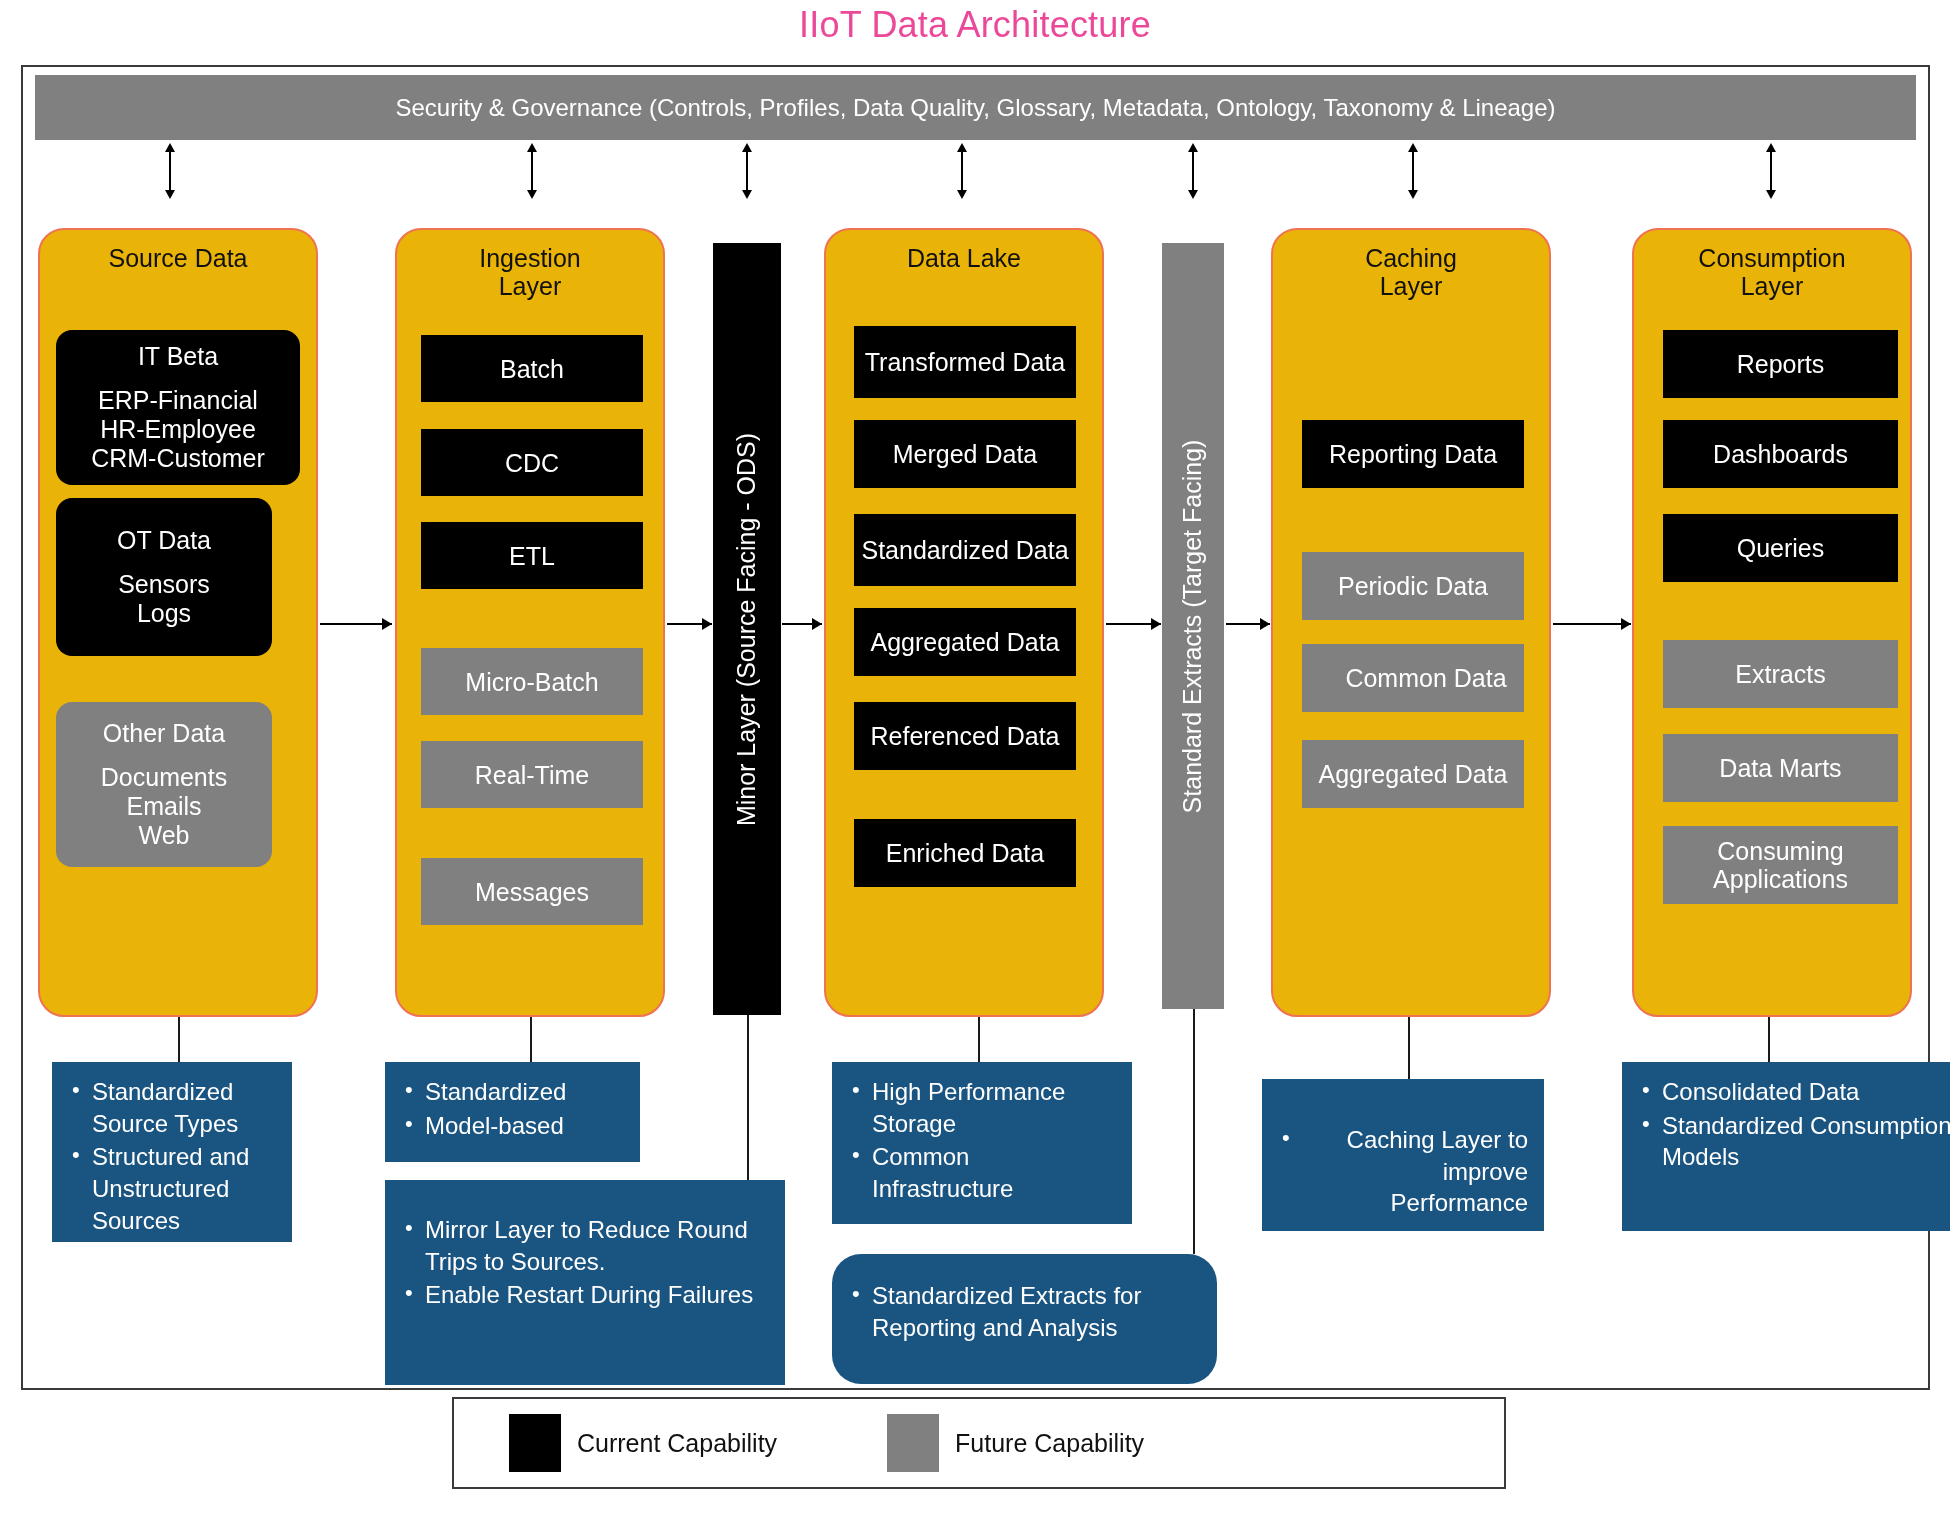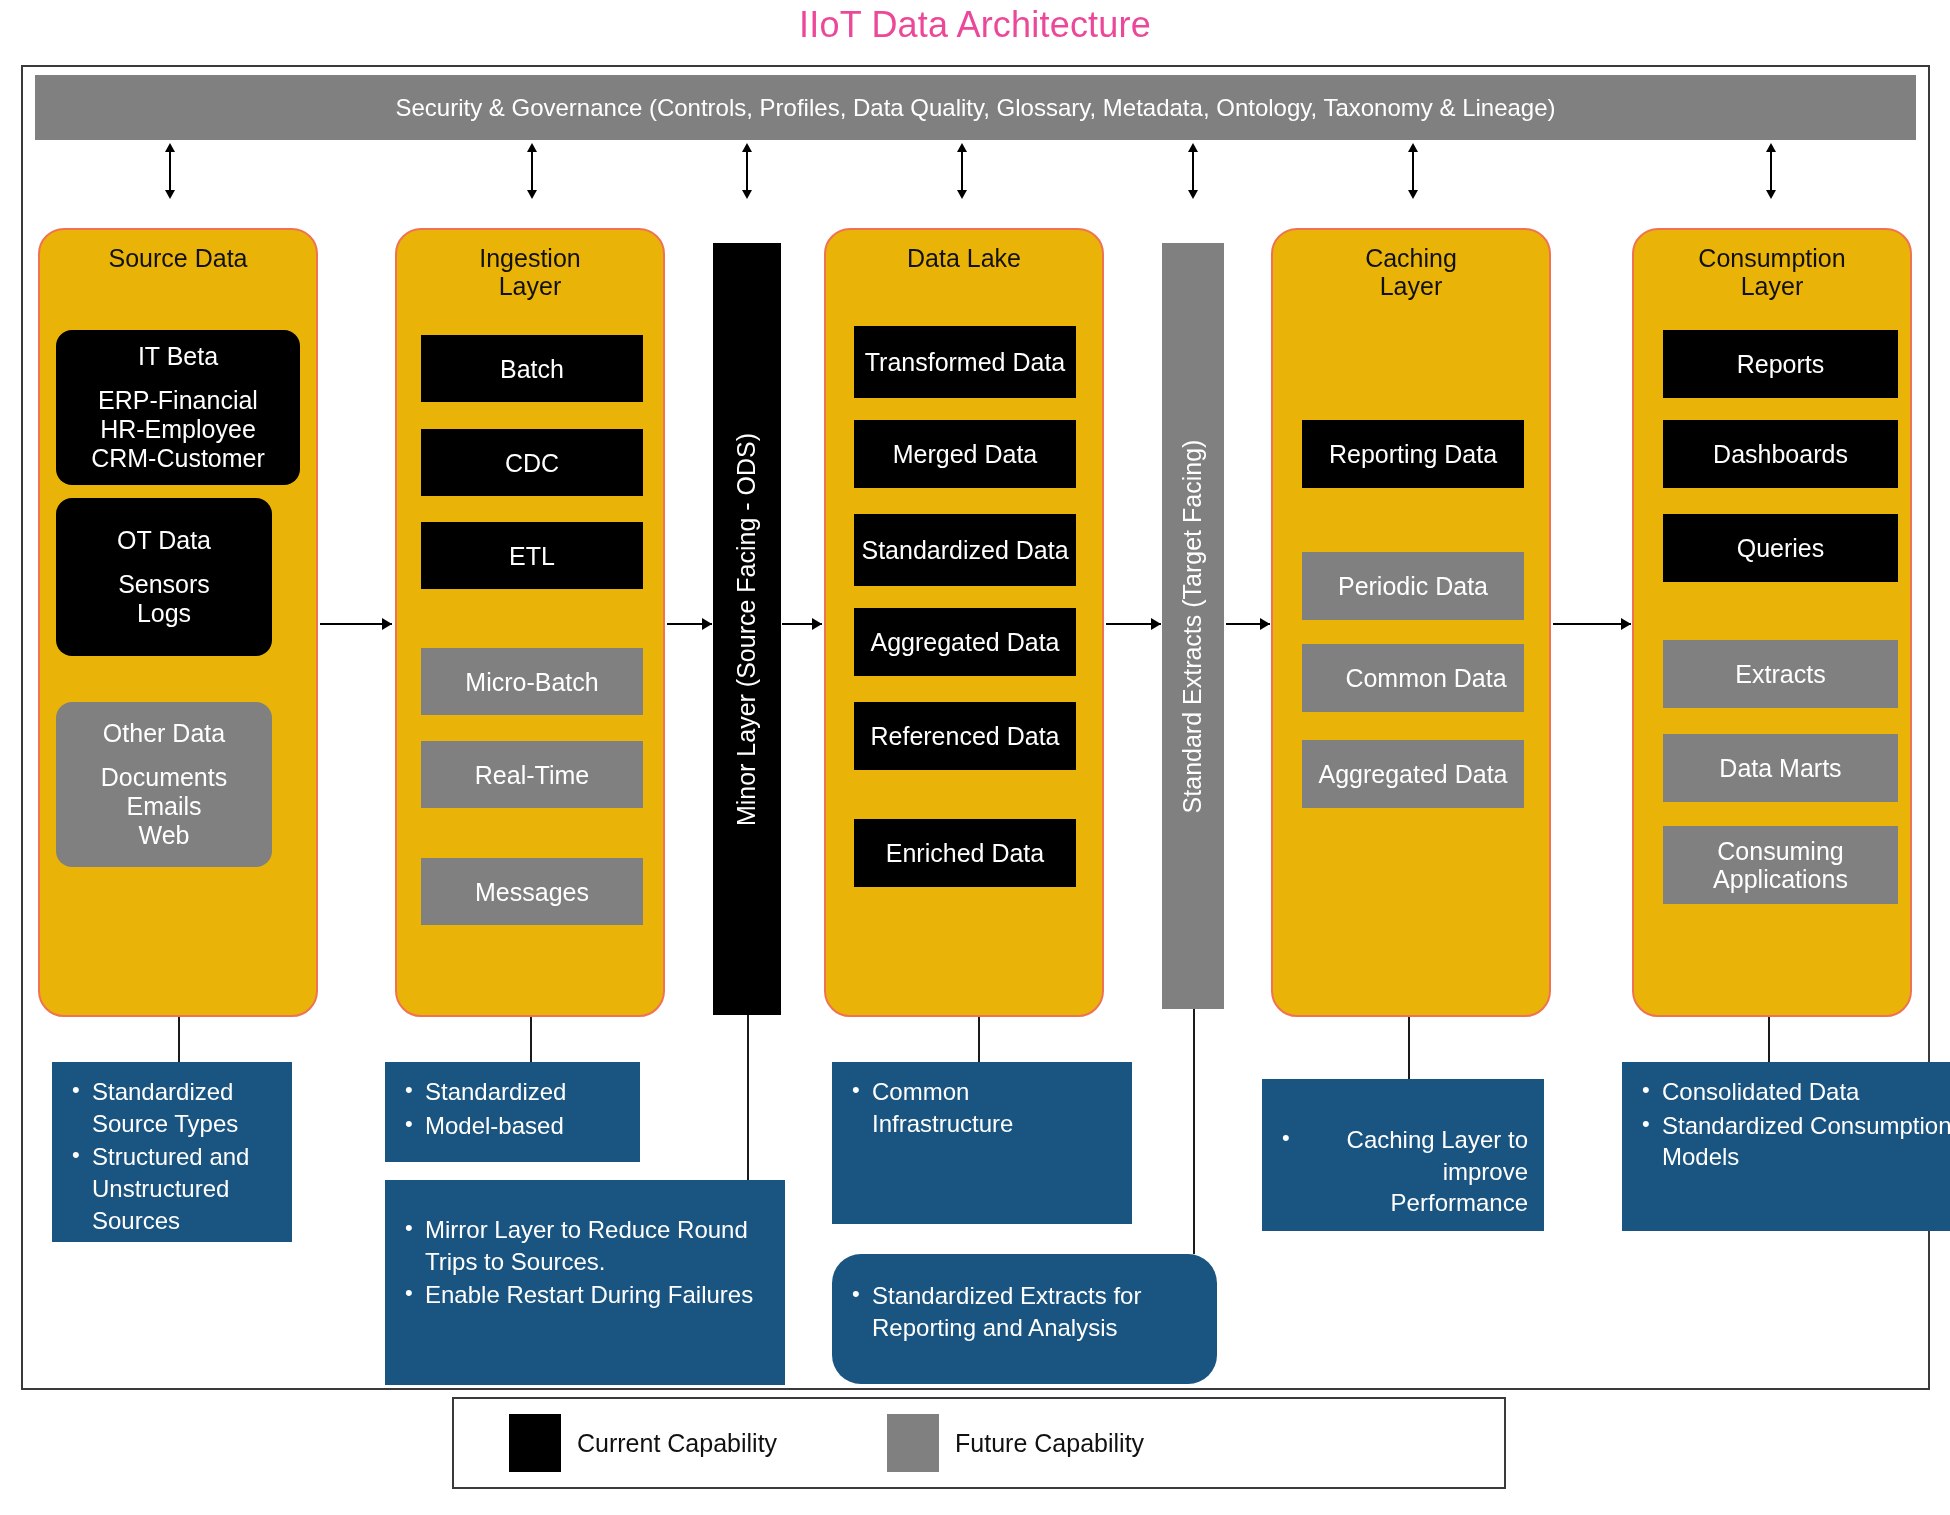--- a/index.html
+++ b/index.html
@@ -314,20 +314,21 @@
 
 <div class="note" style="left:385px;top:1180px;width:400px;height:205px;padding-top:34px;">
   <ul>
     <li>Mirror Layer to Reduce Round Trips to Sources.</li>
     <li>Enable Restart During Failures</li>
   </ul>
 </div>
 
 <div class="note" style="left:832px;top:1062px;width:300px;height:162px;">
   <ul>
+    <li>High Performance Storage</li>
     <li>Common Infrastructure</li>
   </ul>
 </div>
 
 <div class="note" style="left:832px;top:1254px;width:385px;height:130px;padding-top:26px;border-radius:29px;">
   <ul>
     <li>Standardized Extracts for Reporting and Analysis</li>
   </ul>
 </div>
 

